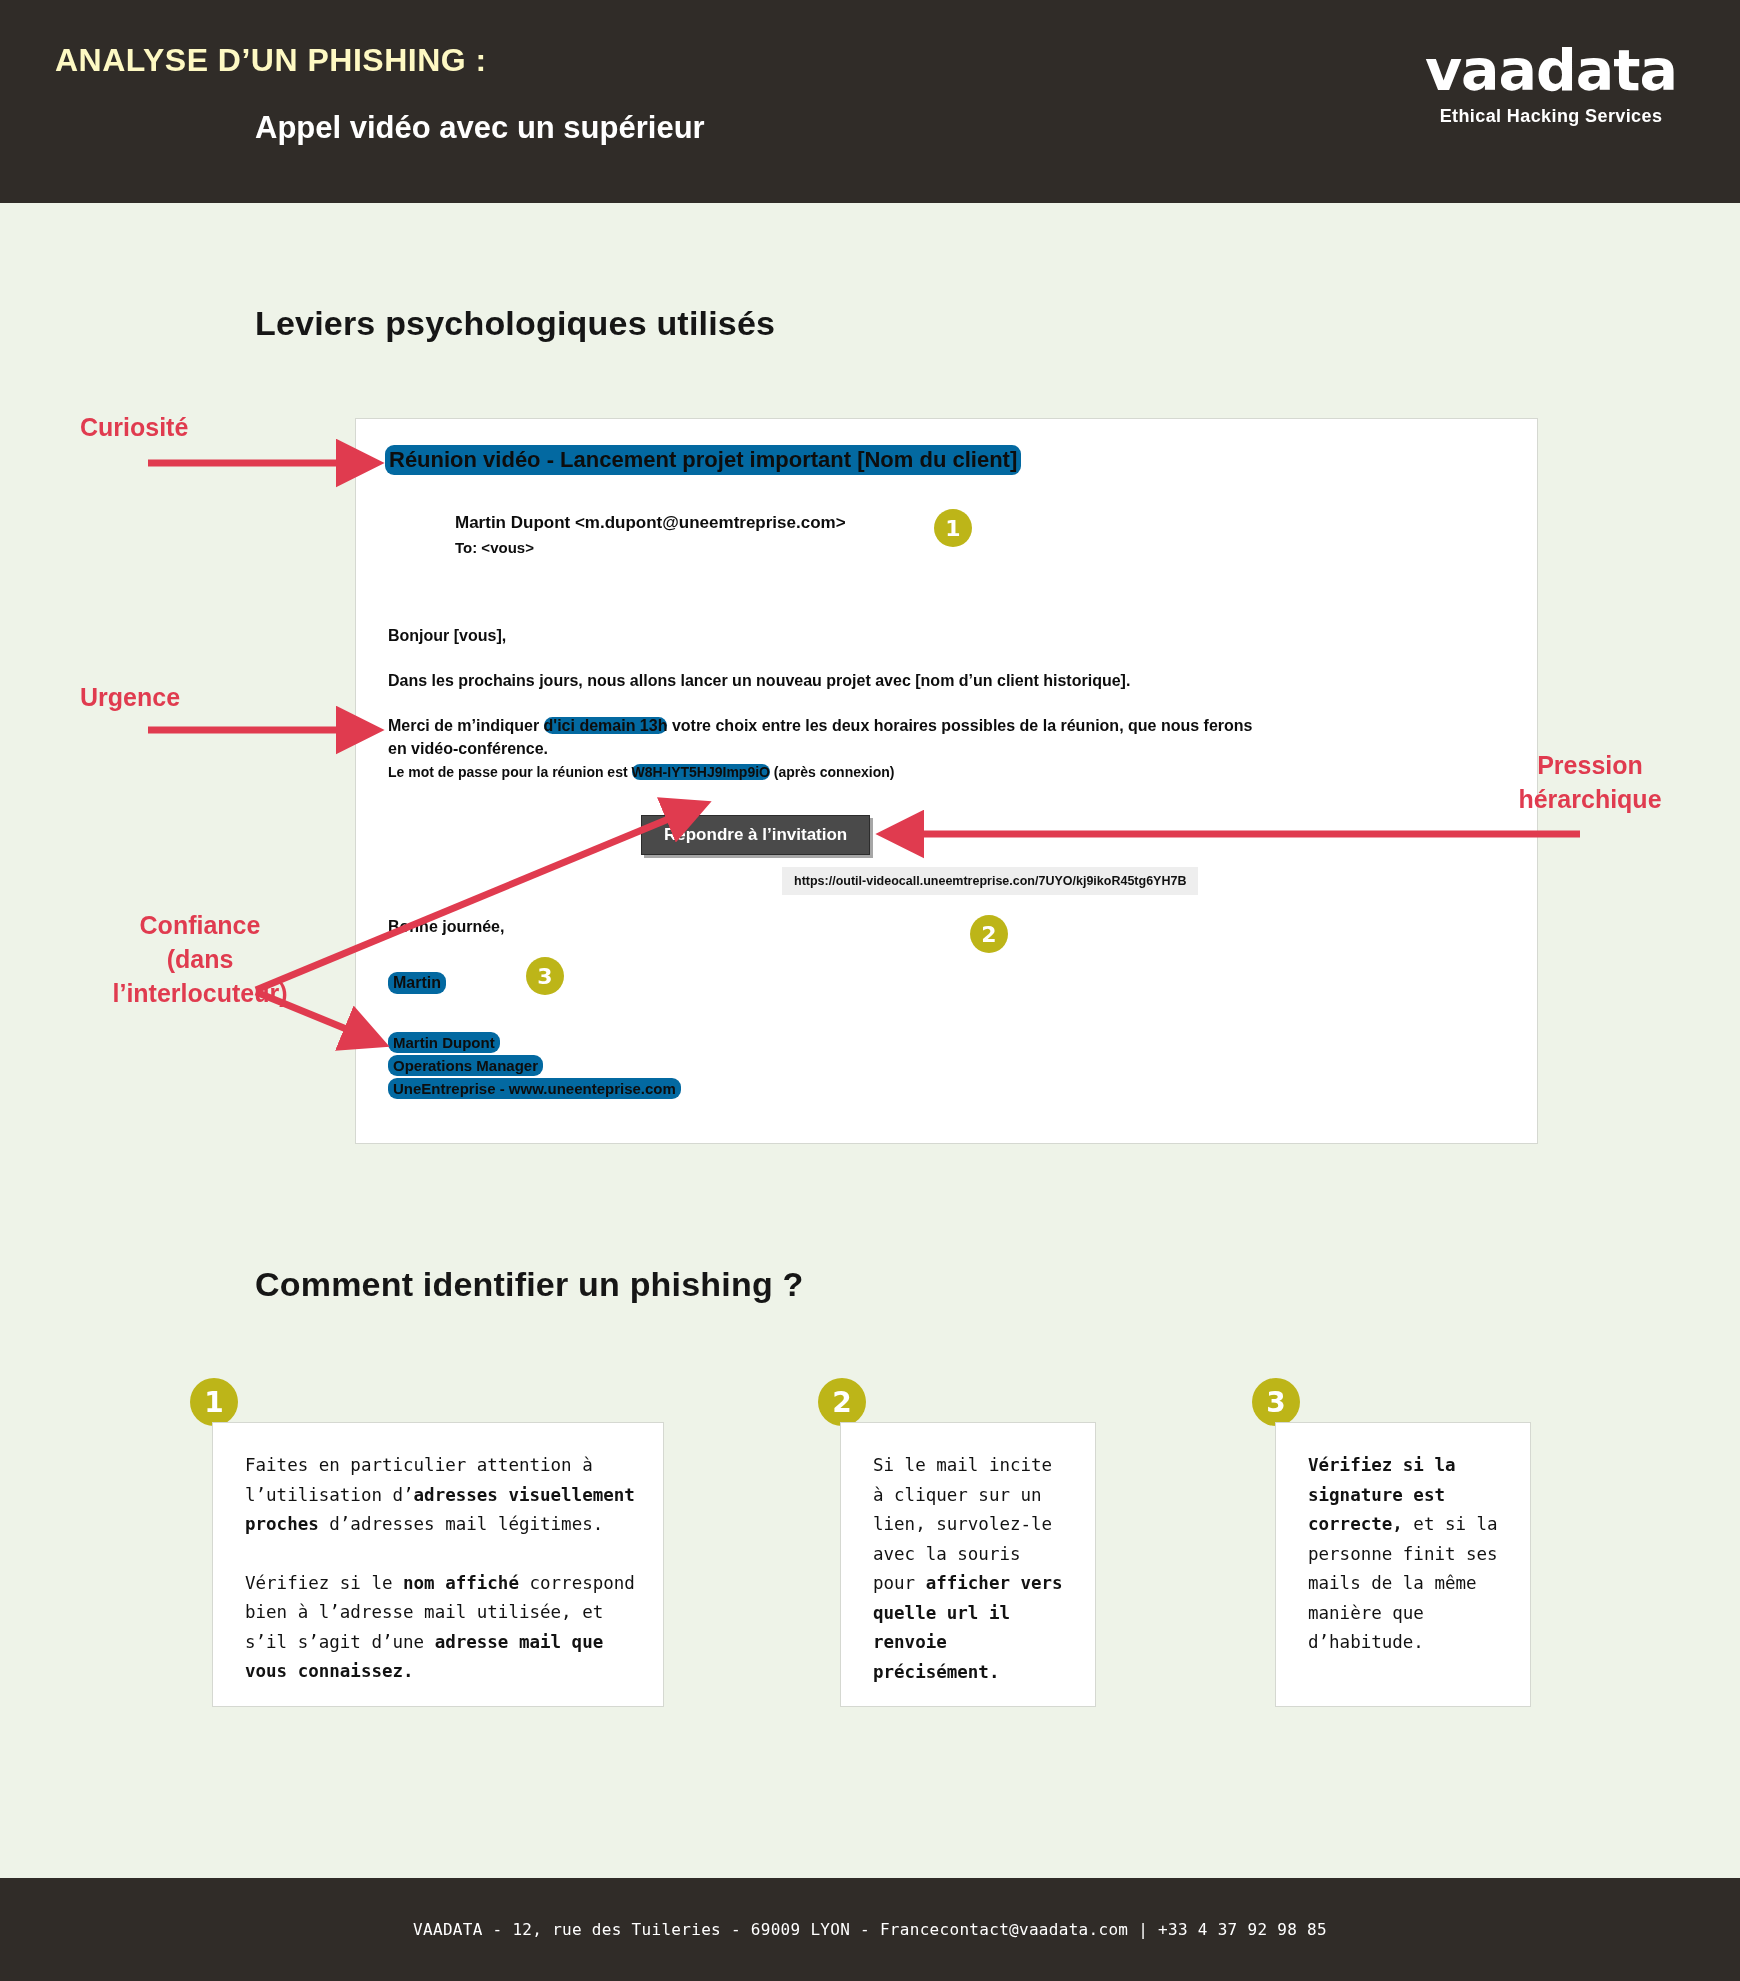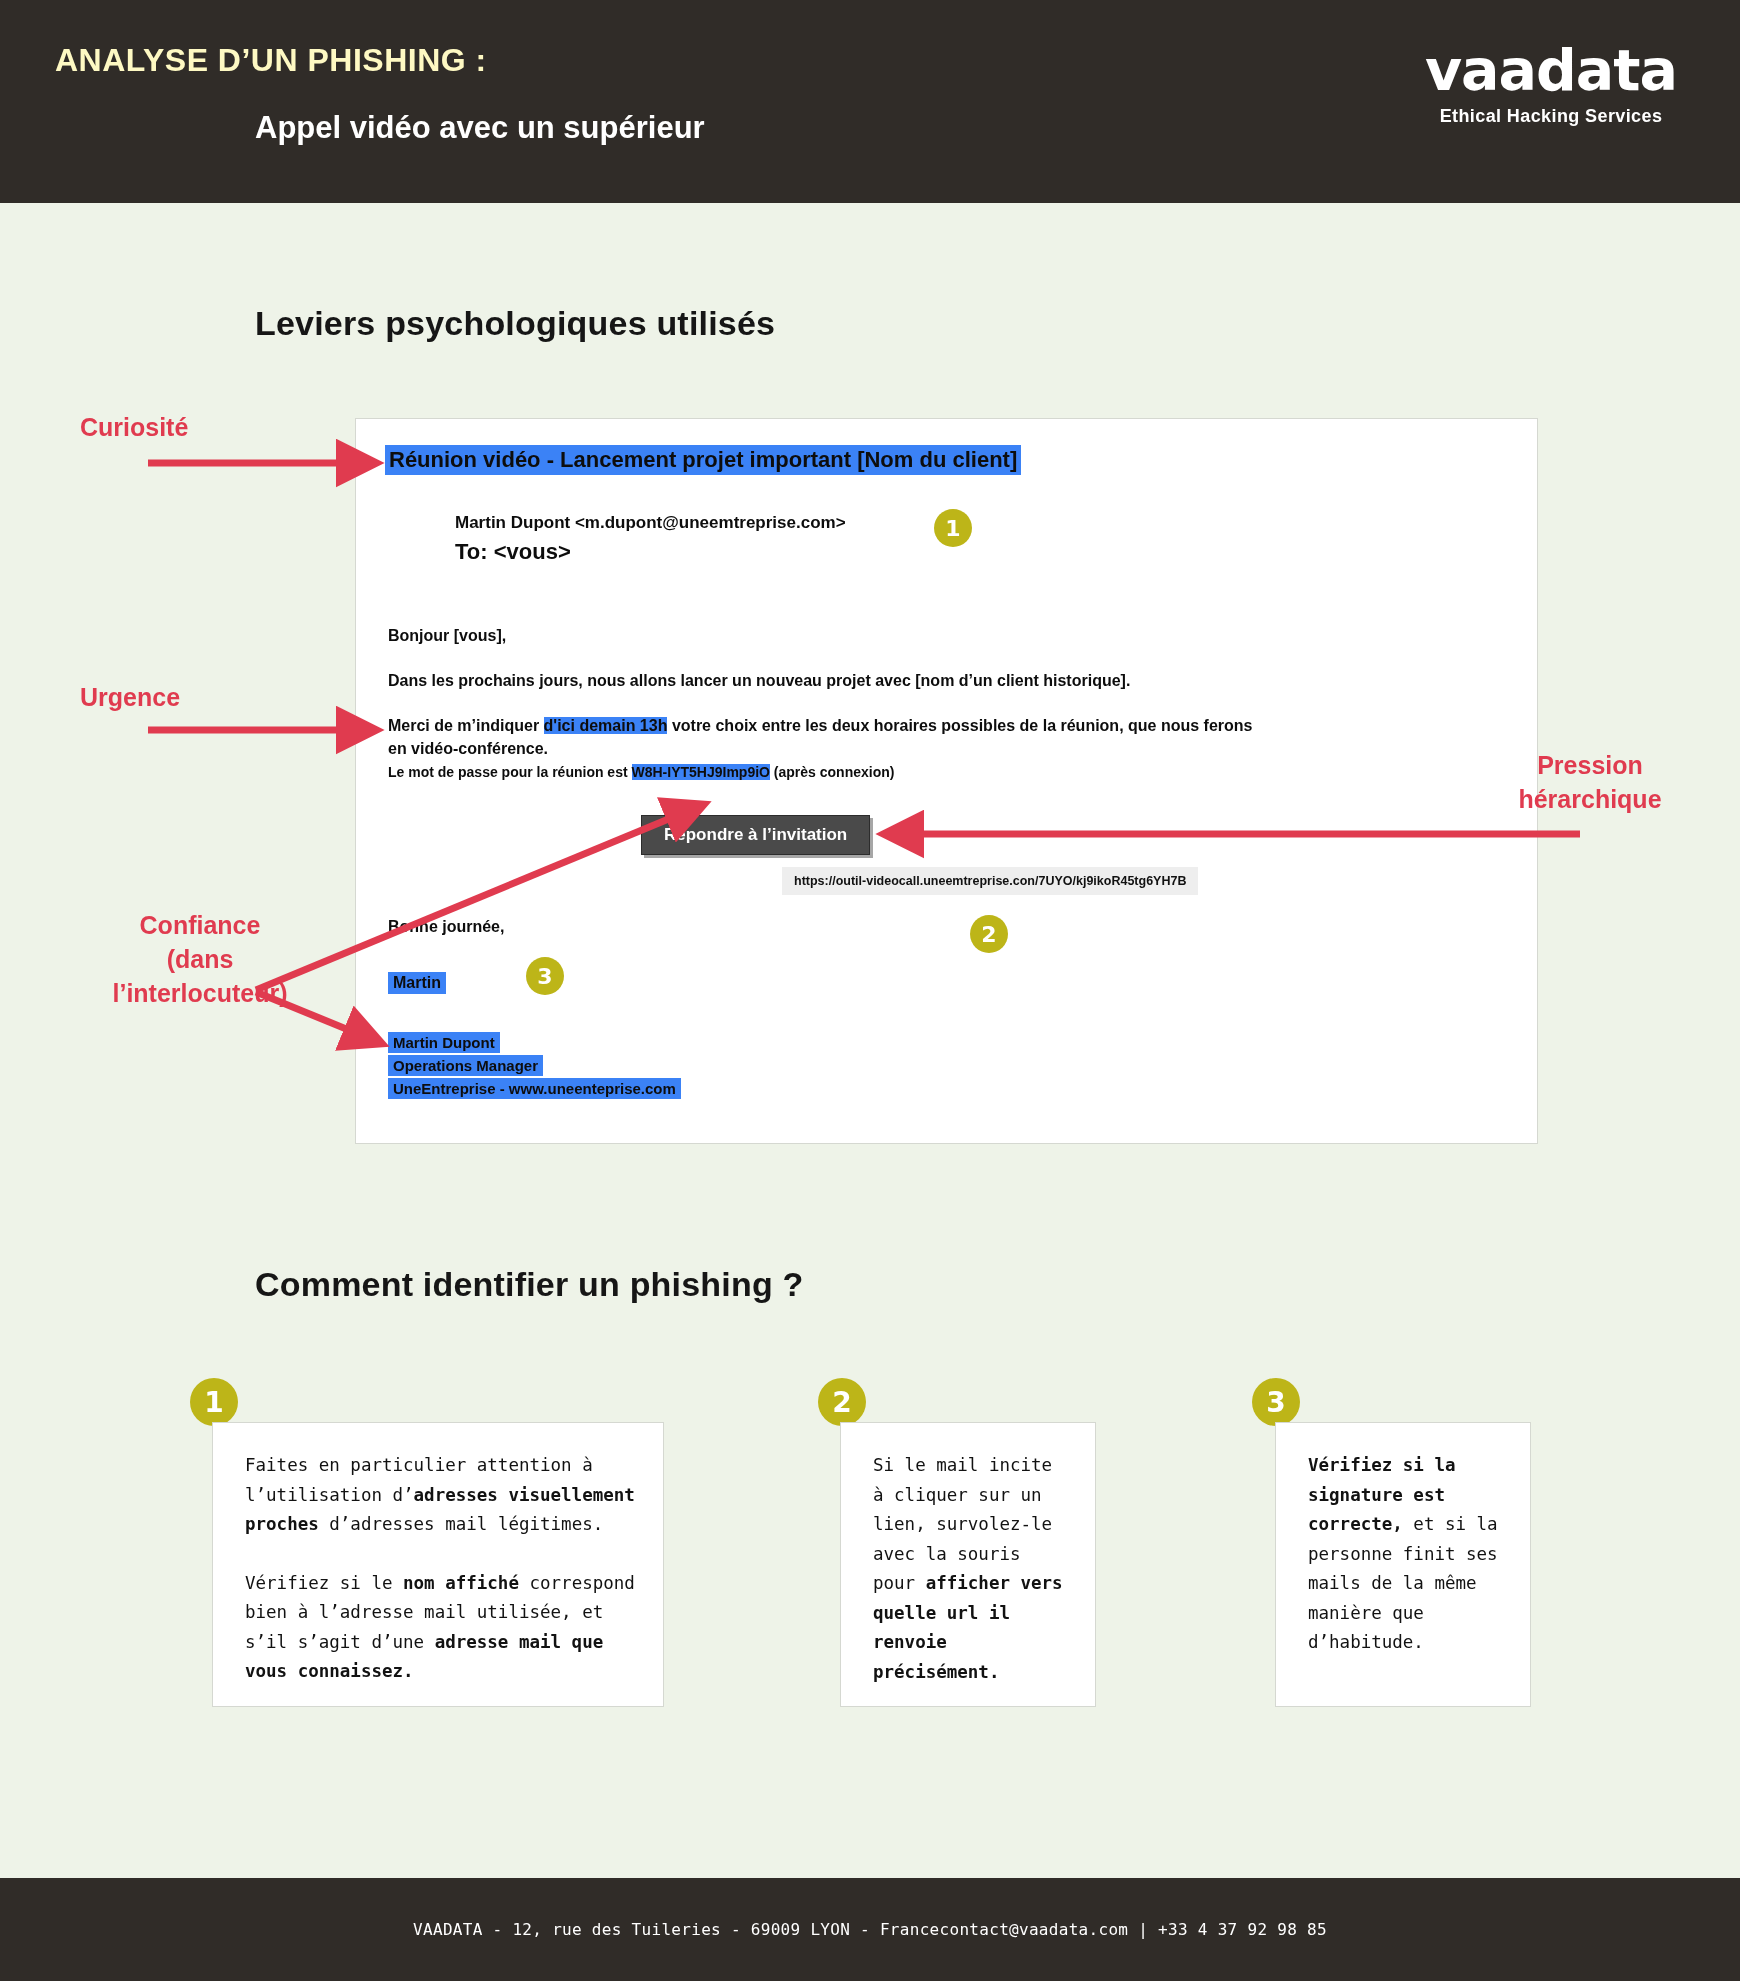--- a/index.html
+++ b/index.html
@@ -46,28 +46,28 @@
     font-size:34px;letter-spacing:.2px;white-space:nowrap;
   }
   #sec1{left:255px;top:304px;}
   #sec2{left:255px;top:1265px;}
   .mail-box{
     position:absolute;left:355px;top:418px;width:1183px;height:726px;
     background:#ffffff;border:1px solid #d5d8d1;box-sizing:border-box;
   }
   .mail-text{font-family:"Liberation Sans", sans-serif;font-weight:bold;color:#0d0d0d;}
 
-  .hl{background:#3b82f6;}
+  .hl{background:#0369a1;border-radius:9px;}
 
   #subject{
     position:absolute;left:385px;top:445px;font-size:22px;
     padding:2px 4px;white-space:nowrap;
   }
   #from-line{position:absolute;left:455px;top:513px;font-size:17px;white-space:nowrap;}
-  #to-line{position:absolute;left:455px;top:539px;font-size:22px;white-space:nowrap;}
+  #to-line{position:absolute;left:455px;top:539px;font-size:15px;white-space:nowrap;}
 
   #greeting{position:absolute;left:388px;top:627px;font-size:16px;white-space:nowrap;}
   #para1{position:absolute;left:388px;top:672px;font-size:16px;white-space:nowrap;}
   #para2a{position:absolute;left:388px;top:717px;font-size:16px;white-space:nowrap;}
   #para2b{position:absolute;left:388px;top:740px;font-size:16px;white-space:nowrap;}
   #para3{position:absolute;left:388px;top:764px;font-size:14px;white-space:nowrap;}
 
   .cta-btn{
     position:absolute;left:641px;top:815px;
     background:#4a4a4a;color:#ffffff;font-weight:bold;font-size:17px;

